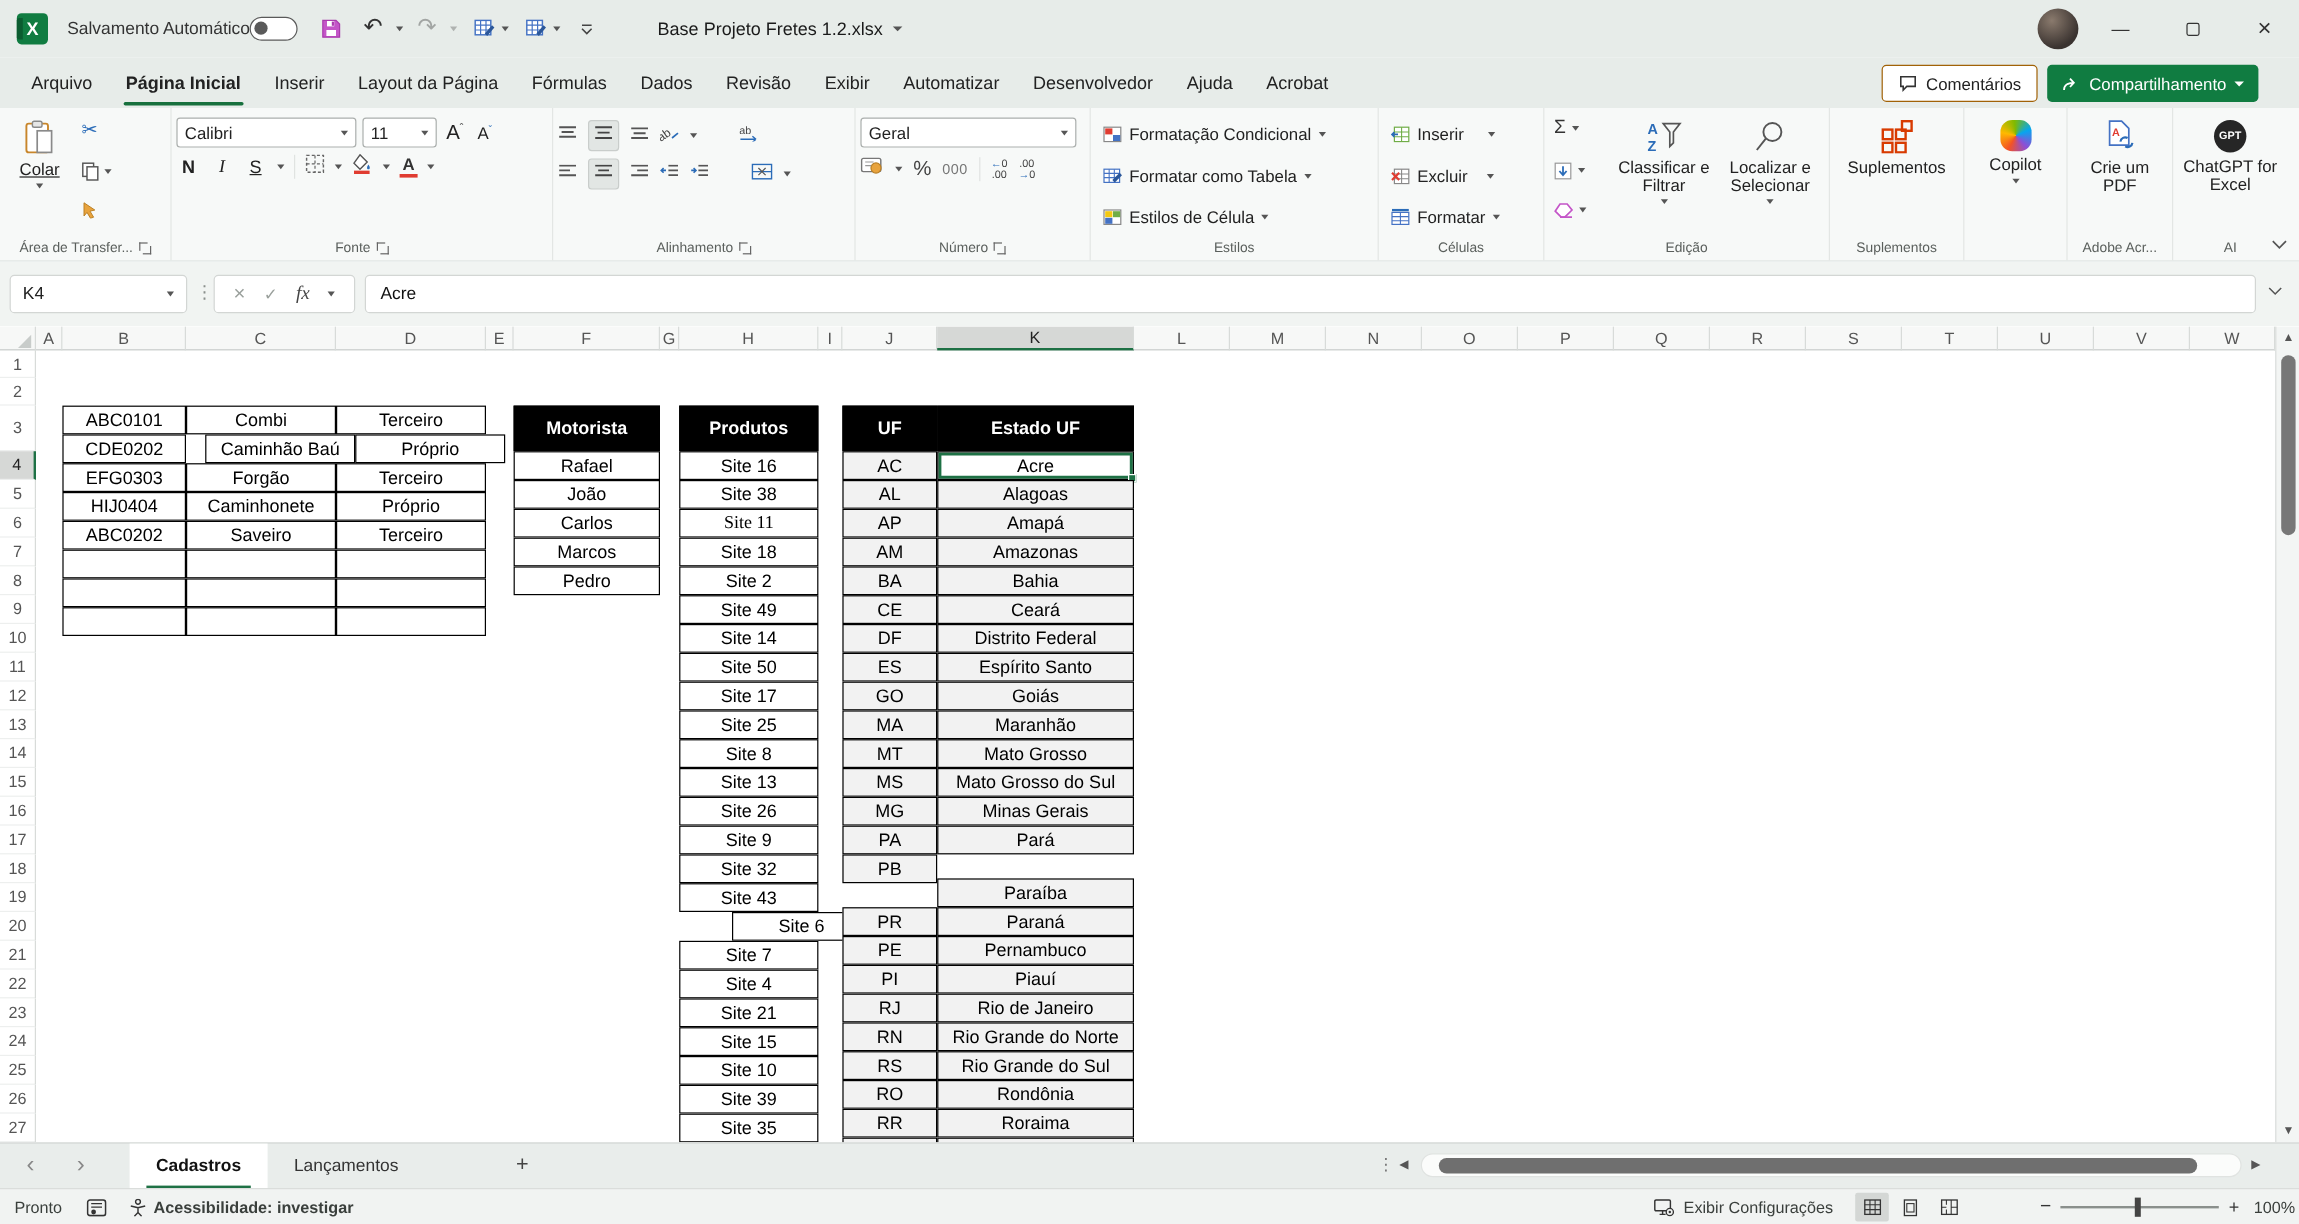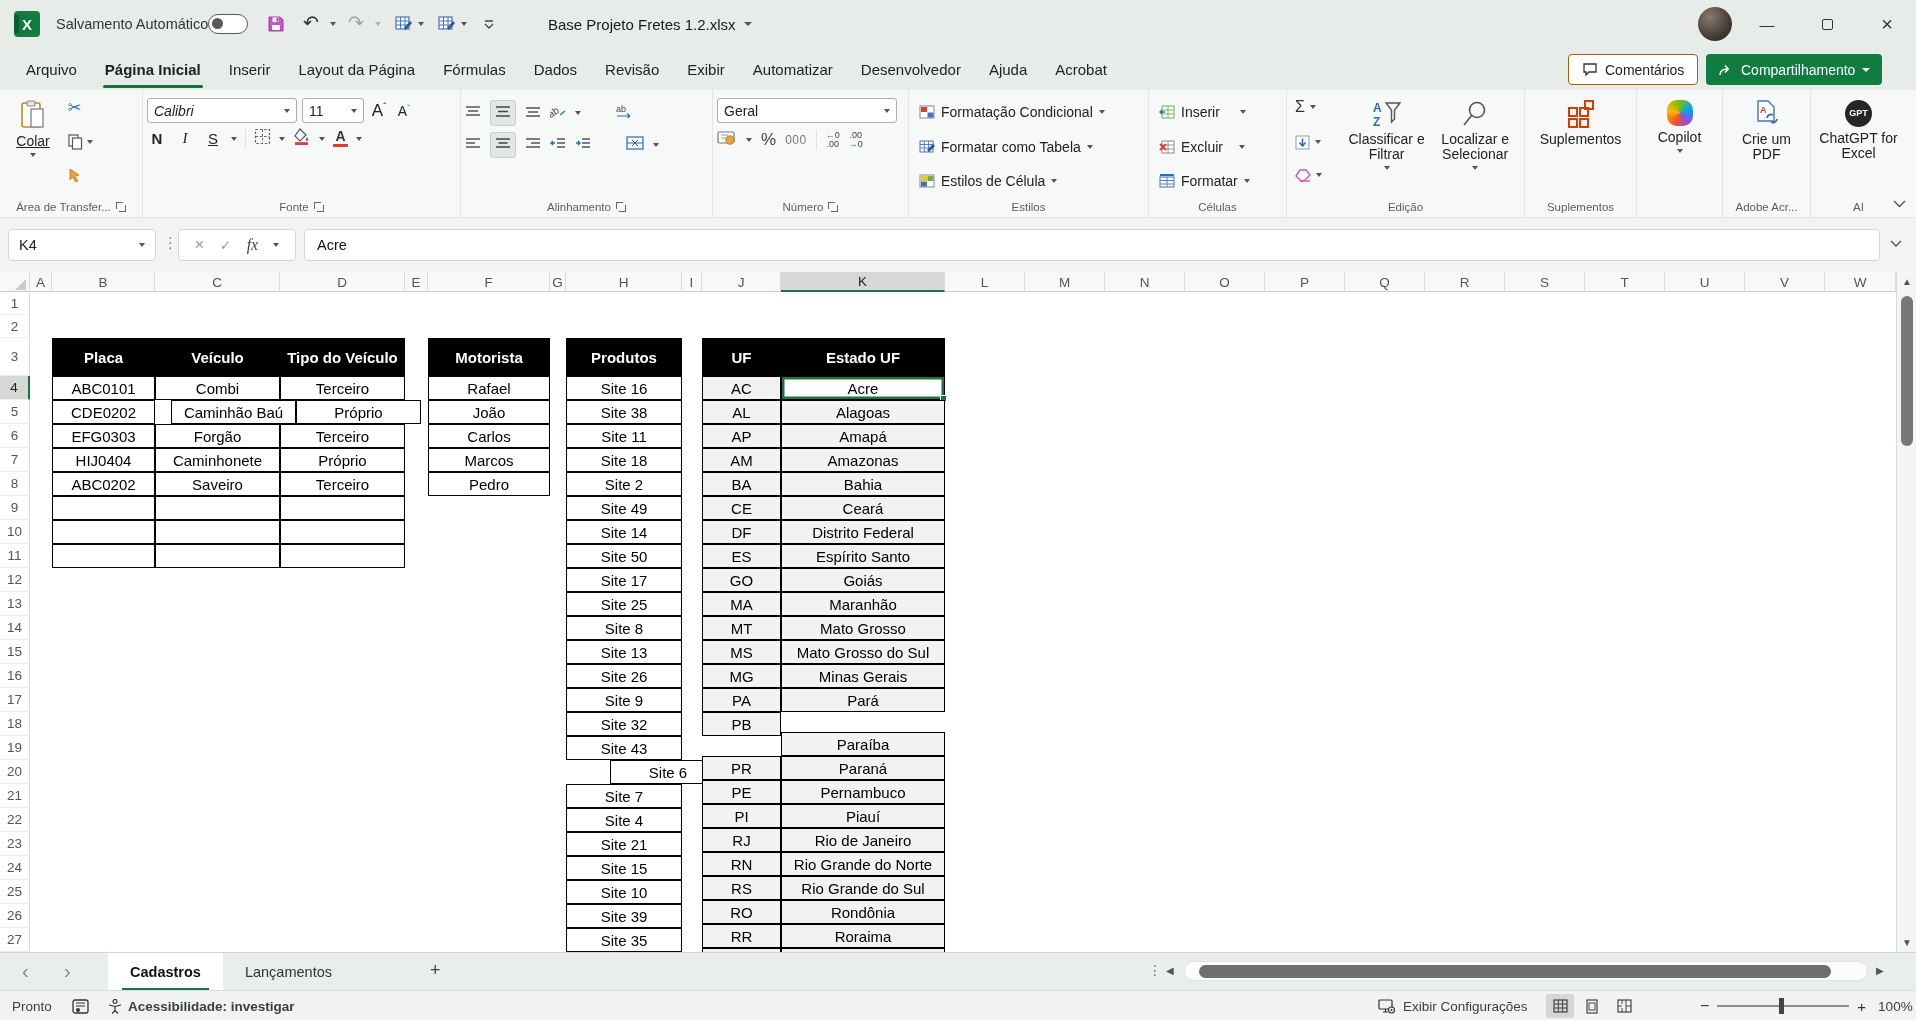--- a/index.html
+++ b/index.html
@@ -209,21 +209,21 @@
       </div>
       <div class="rlabel">
           <span>Área de Transfer...</span>
           <span class="launcher"></span>
         </div>
     </div>
 
     <div class="rgroup" style="width:318px;">
       <div class="rbody" style="flex-direction:column;align-items:stretch;gap:5px;padding-top:4px;">
         <div class="flex" style="gap:5px;">
-          <div class="selbox" style="width:150px;font-style:italic;">
+          <div class="selbox" style="width:150px;">
               <span>Calibri</span>
               <span class="ddsm"></span>
             </div>
           <div class="selbox" style="width:62px;">
               <span>11</span>
               <span class="ddsm"></span>
             </div>
           <div class="fontbtn" style="font-size:17px;">A<span style="font-size:9px;vertical-align:top;">ˆ</span></div>
           <div class="fontbtn" style="font-size:14px;">A<span style="font-size:9px;vertical-align:top;color:#2B6CB8;">ˇ</span></div>
         </div>
@@ -590,25 +590,20 @@
         <div class="rowhdr" style="top: 536px; height: 24px;">22</div>
         <div class="rowhdr" style="top: 560px; height: 24px;">23</div>
         <div class="rowhdr" style="top: 584px; height: 24px;">24</div>
         <div class="rowhdr" style="top: 608px; height: 24px;">25</div>
         <div class="rowhdr" style="top: 632px; height: 24px;">26</div>
         <div class="rowhdr" style="top: 656px; height: 24px;">27</div>
       </div>
     <div id="gridbody">
         <div class="xtable" style="left: 52px; top: 66px;">
           <div class="trow">
-            <div class="tcell thead" style="width: 103px; height: 38px;">Placa</div>
-            <div class="tcell thead" style="width: 125px; height: 38px;">Veículo</div>
-            <div class="tcell thead" style="width: 125px; height: 38px;">Tipo do Veículo</div>
-          </div>
-          <div class="trow">
             <div class="tcell" style="width: 103px; height: 24px; background: rgb(255, 255, 255);">ABC0101</div>
             <div class="tcell" style="width: 125px; height: 24px; background: rgb(255, 255, 255);">Combi</div>
             <div class="tcell" style="width: 125px; height: 24px; background: rgb(255, 255, 255);">Terceiro</div>
           </div>
           <div class="trow">
             <div class="tcell" style="width: 103px; height: 24px; background: rgb(255, 255, 255);">CDE0202</div>
             <div class="tcell" style="width: 125px; height: 24px; background: rgb(255, 255, 255); margin-left: 16px;">Caminhão Baú</div>
             <div class="tcell" style="width: 125px; height: 24px; background: rgb(255, 255, 255);">Próprio</div>
           </div>
           <div class="trow">
@@ -666,21 +661,21 @@
           <div class="trow">
             <div class="tcell thead" style="width: 116px; height: 38px;">Produtos</div>
           </div>
           <div class="trow">
             <div class="tcell" style="width: 116px; height: 24px; background: rgb(255, 255, 255);">Site 16</div>
           </div>
           <div class="trow">
             <div class="tcell" style="width: 116px; height: 24px; background: rgb(255, 255, 255);">Site 38</div>
           </div>
           <div class="trow">
-            <div class="tcell" style="width: 116px; height: 24px; background: rgb(255, 255, 255);">Site 11</div>
+            <div class="tcell" style="width: 116px; height: 24px; background: rgb(255, 255, 255); font-family: Liberation Serif, serif;">Site 11</div>
           </div>
           <div class="trow">
             <div class="tcell" style="width: 116px; height: 24px; background: rgb(255, 255, 255);">Site 18</div>
           </div>
           <div class="trow">
             <div class="tcell" style="width: 116px; height: 24px; background: rgb(255, 255, 255);">Site 2</div>
           </div>
           <div class="trow">
             <div class="tcell" style="width: 116px; height: 24px; background: rgb(255, 255, 255);">Site 49</div>
           </div>

